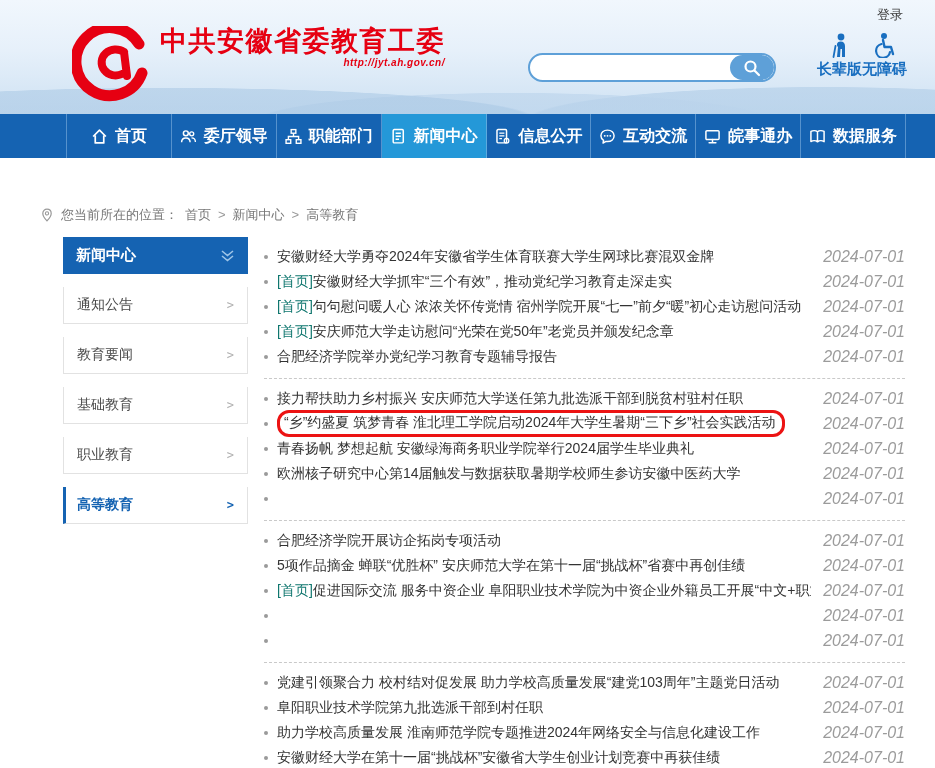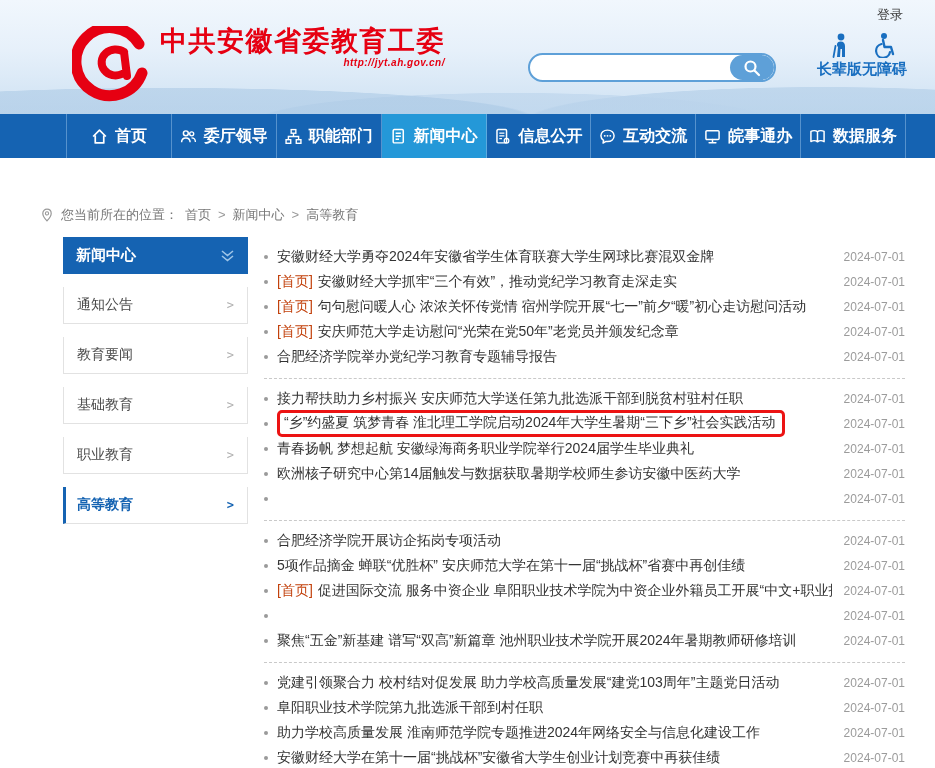--- a/index.html
+++ b/index.html
@@ -56,25 +56,25 @@
                justify-content:space-between; padding:0 13px; font-size:14px; color:#4a4a4a; cursor:pointer; background:#fff;margin-top:13px; }
   .side-item .arr { color:#b0b0b0; font-size:12px; font-family:"DejaVu Sans Mono",monospace; }
   .side-item.active { color:#1563b2; font-weight:bold; border-left:3px solid #1563b2; padding-left:11px; }
   .side-item.active .arr { color:#1563b2; }
 
   .news { flex:1; min-width:0; }
   .news-group { list-style:none; padding:7px 0 9px; border-bottom:1px dashed #c9c9c9; }
   .news-row { height:25px; display:flex; align-items:center; font-size:14px; white-space:nowrap; }
   .bullet { width:4px; height:4px; border-radius:50%; background:#9a9a9a; margin-right:9px; flex-shrink:0; }
   .title-wrap { display:inline-flex; align-items:center; min-width:0; overflow:hidden; }
-  .tag { color:#c2410c; margin-right:5px; }
+  .tag { color:#0f766e; }
   .tag:empty { display:none; }
   .news-title { color:#333; text-decoration:none; overflow:hidden; text-overflow:clip; cursor:pointer; }
-  .news-date { margin-left:auto; padding-left:12px; font-size:12px; color:#9b9b9b; flex-shrink:0; }
-  .title-wrap.hl { border:3px solid #ec1313; border-radius:5px; padding:1px 6px 2px 4px; margin:-4px 0; }
+  .news-date { margin-left:auto; padding-left:12px; font-size:16px; color:#9b9b9b; flex-shrink:0;font-style:italic; }
+  .title-wrap.hl { border:3px solid #ec1313; border-radius:12px; padding:1px 6px 2px 4px; margin:-4px 0; }
 </style>
 </head>
 <body>
 
 <div class="page">
 
   <header class="hdr">
     <div class="mountains"></div>
     <a class="login">登录</a>
 
@@ -345,23 +345,20 @@
               <a class="news-title">促进国际交流 服务中资企业 阜阳职业技术学院为中资企业外籍员工开展“中文+职业技能”培训</a>
             </span>
             <span class="news-date">2024-07-01</span>
           </li>
         <li class="news-row">
             <span class="bullet"></span>
             <span class="news-date">2024-07-01</span>
           </li>
         <li class="news-row">
             <span class="bullet"></span>
-            <span class="title-wrap">
-              <a class="news-title">聚焦“五金”新基建 谱写“双高”新篇章 池州职业技术学院开展2024年暑期教师研修培训</a>
-            </span>
             <span class="news-date">2024-07-01</span>
           </li>
       </ul>
 
       <ul class="news-group">
         <li class="news-row">
             <span class="bullet"></span>
             <span class="title-wrap">
               <a class="news-title">党建引领聚合力 校村结对促发展 助力学校高质量发展“建党103周年”主题党日活动</a>
             </span>

